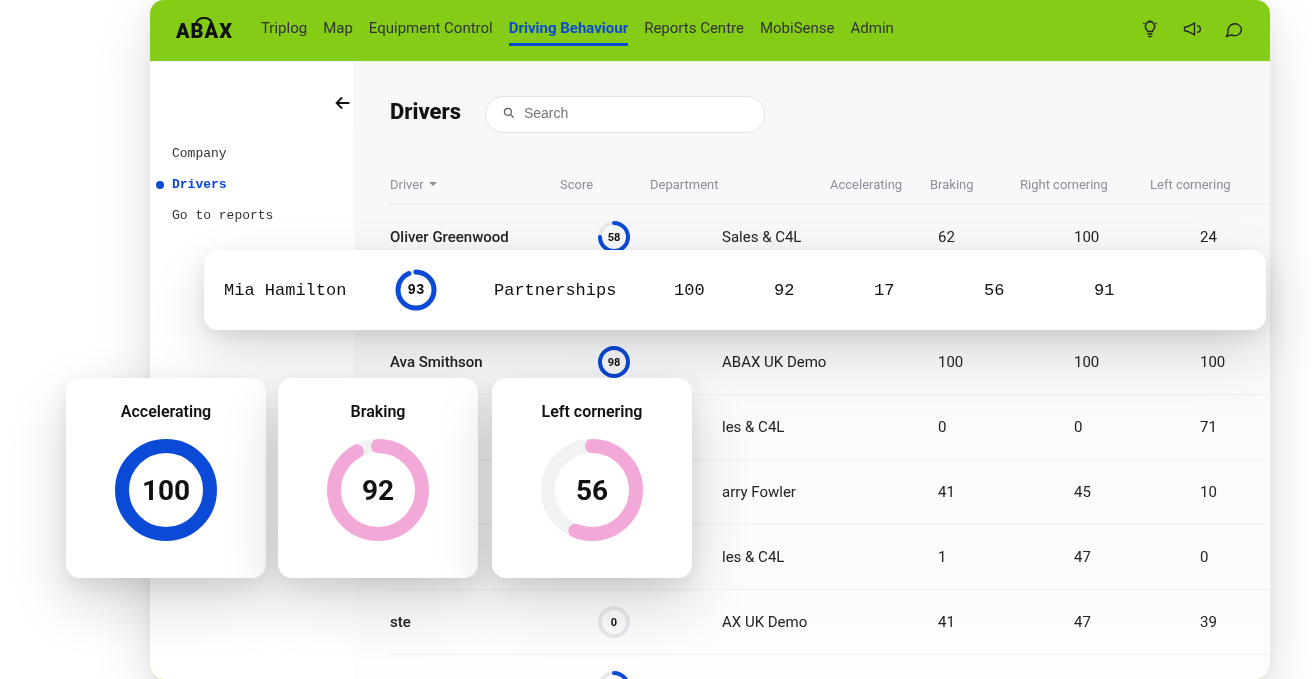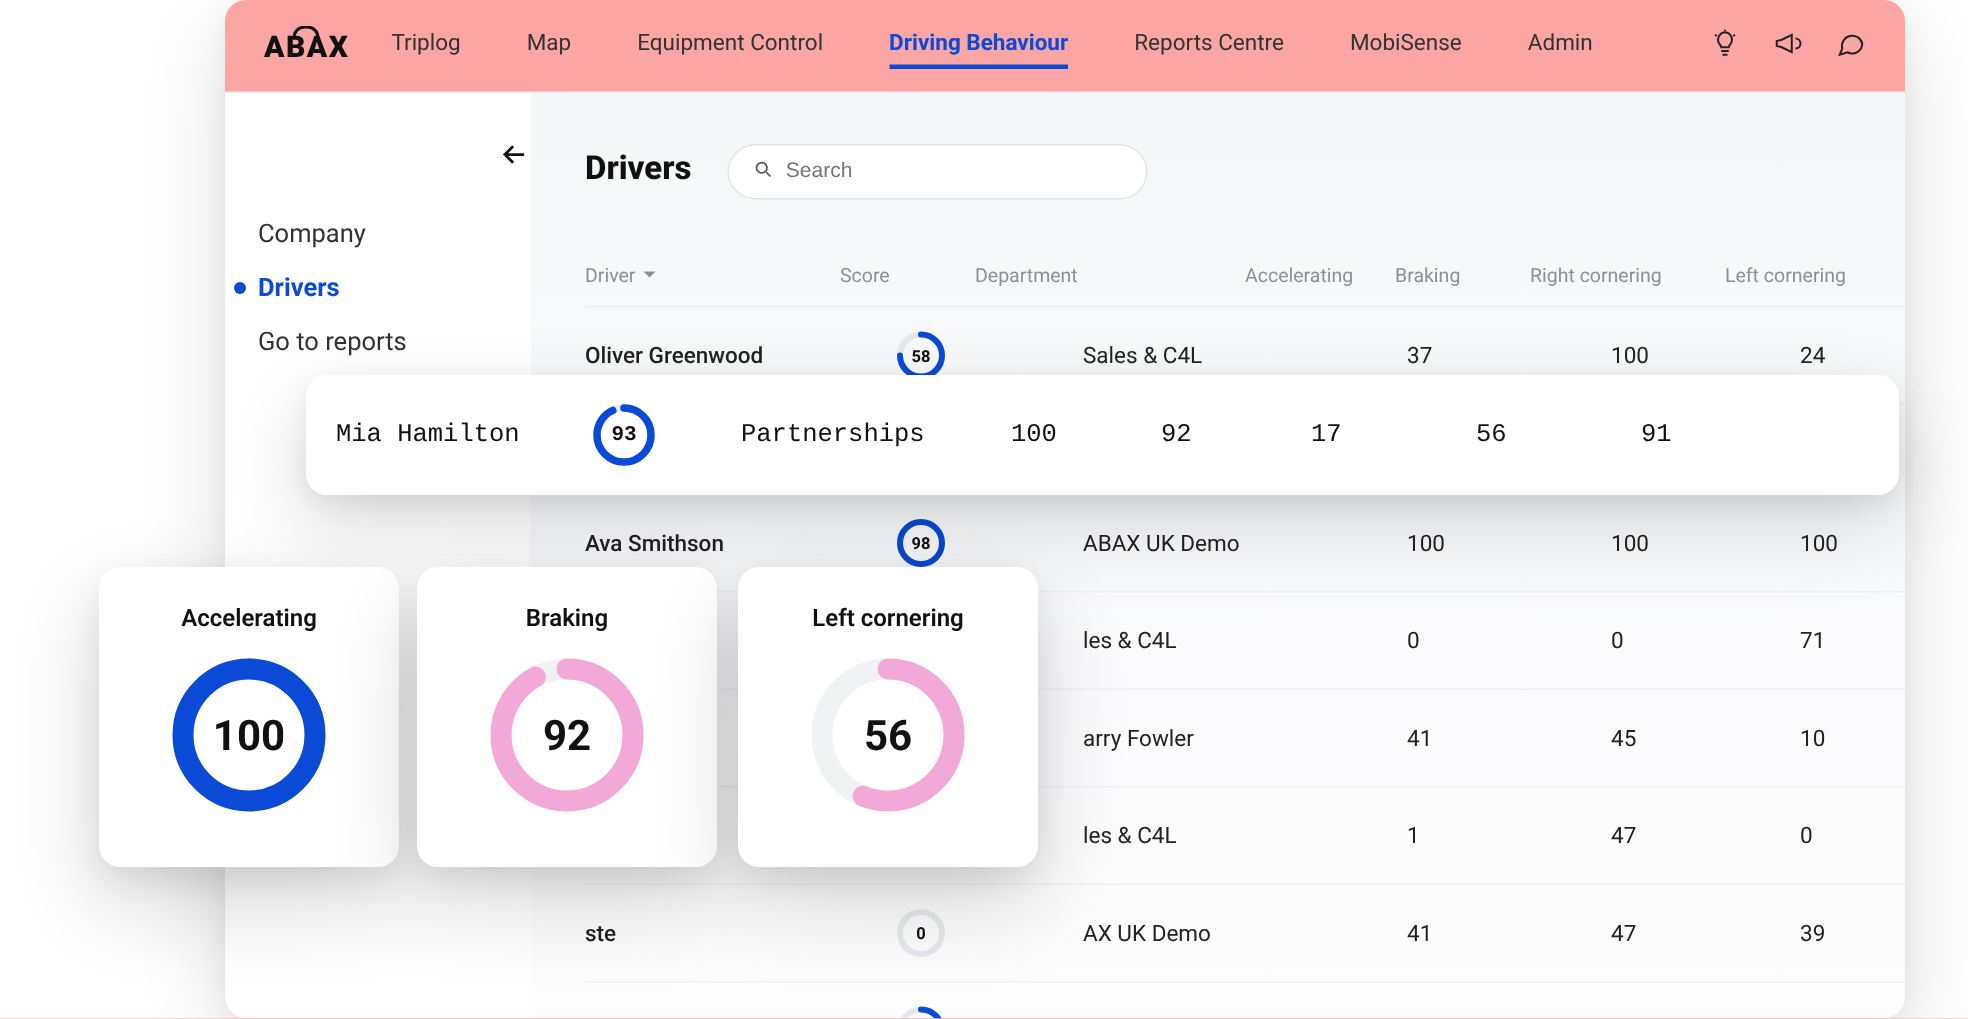--- a/index.html
+++ b/index.html
@@ -10,21 +10,21 @@
     height: 679px;
     position: relative;
     overflow: hidden;
   }
   .app-window {
     position: absolute;
     left: 150px;
     top: 0;
     width: 1120px;
     height: 679px;
-    background: #fca5a5;
+    background: #84cc16;
     border-radius: 14px;
     box-shadow: 0 20px 60px rgba(0,0,0,0.12), 0 4px 20px rgba(0,0,0,0.06);
     overflow: hidden;
   }
   .topnav {
     display: flex;
     align-items: center;
     height: 62px;
     padding: 0 26px;
     border-bottom: 1px solid #eef0f2;
@@ -40,21 +40,21 @@
   }
   .logo::before {
     content: '';
     position: absolute;
     top: -2px; left: 50%; transform: translateX(-50%);
     width: 14px; height: 6px;
     border: 2px solid #111;
     border-bottom: none;
     border-radius: 14px 14px 0 0;
   }
-  .nav-tabs { display: flex; gap: 44px; flex: 1; }
+  .nav-tabs { display: flex; gap: 16px; flex: 1; }
   .nav-tab {
     color: #333;
     font-size: 15px;
     padding: 4px 0;
     cursor: pointer;
   }
   .nav-tab.active {
     color: #0b4ad6;
     font-weight: 700;
     border-bottom: 3px solid #0b4ad6;
@@ -64,25 +64,26 @@
   .nav-icons svg { width: 20px; height: 20px; stroke: #222; fill: none; stroke-width: 1.6; }
   .body-area { display: flex; height: calc(100% - 62px); }
   .sidebar {
     width: 240px;
     background: #fff;
     padding: 30px 0 0 22px;
   }
   .back-arrow { margin-left: 160px; margin-bottom: 20px; }
   .back-arrow svg { width: 22px; height: 22px; stroke:#111; stroke-width:2; fill:none; }
   .side-item {
-    font-size: 17px;
+    font-size: 13px;
     color: #333;
     padding: 8px 0;
     cursor: pointer;
     position: relative;
+    font-family: Liberation Mono, monospace;
   }
   .side-item.active {
     color: #0b4ad6;
     font-weight: 700;
   }
   .side-item.active::before {
     content: '';
     position: absolute;
     left: -16px; top: 50%; transform: translateY(-50%);
     width: 8px; height: 8px; background: #0b4ad6; border-radius: 50%;
@@ -244,21 +245,21 @@
         <div id="tbody">
             <div class="trow">
               <span class="driver">Oliver Greenwood</span>
               <span class="score-cell">
                 <span class="score-ring"><svg width="36" height="36">
                     <circle cx="18" cy="18" r="14" stroke="#e6e8ec" stroke-width="4" fill="none"></circle>
                     <circle cx="18" cy="18" r="14" stroke="#0b4ad6" stroke-width="4" fill="none" stroke-linecap="round" stroke-dasharray="113" stroke-dashoffset="47.46000000000001"></circle>
                   </svg><span class="val">58</span></span>
               </span>
               <span>Sales &amp; C4L</span>
-              <span>37</span>
+              <span>62</span>
               <span>100</span>
               <span>24</span>
               <span>33</span>
             </div>
             <div style="height: 60px;"></div>
             <div class="trow">
               <span class="driver">Ava Smithson</span>
               <span class="score-cell">
                 <span class="score-ring"><svg width="36" height="36">
                     <circle cx="18" cy="18" r="14" stroke="#e6e8ec" stroke-width="4" fill="none"></circle>

